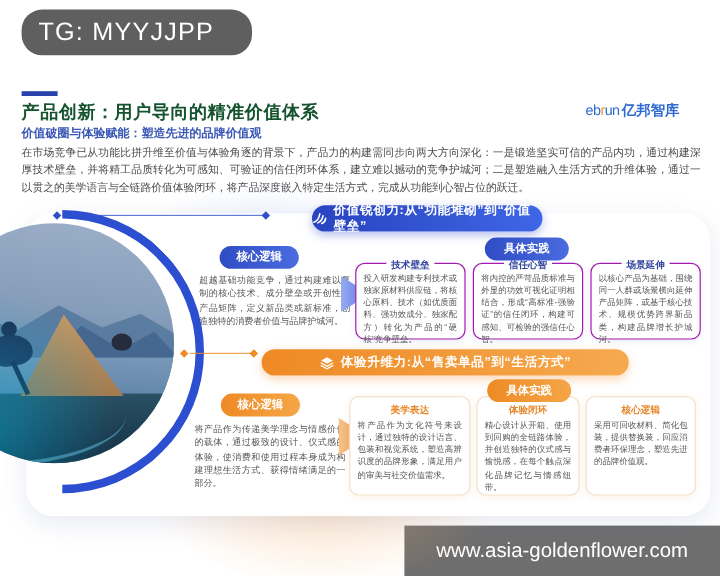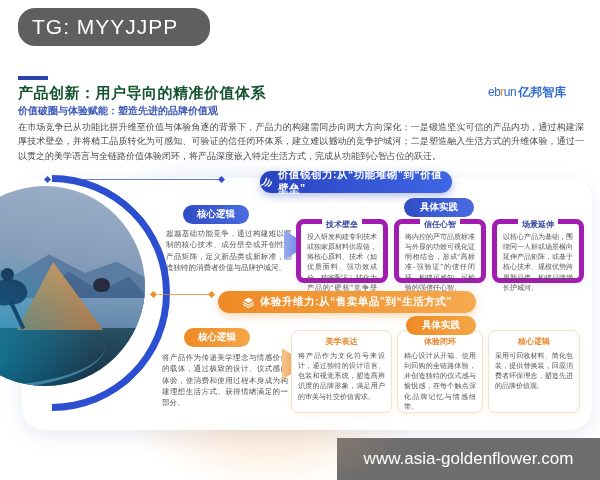--- a/index.html
+++ b/index.html
@@ -67,42 +67,42 @@
   .dot-blue{width:5px;height:5px;background:#3150c8;transform:rotate(45deg);z-index:4;}
   .line-blue{height:1px;background:#3150c8;opacity:.75;z-index:4;}
   .dot-orange{width:5px;height:5px;background:#ef8c28;transform:rotate(45deg);z-index:4;}
   .line-orange{height:1px;background:#ef8c28;opacity:.8;z-index:4;}
 
   
   .banner{height:22px;border-radius:12px;color:#fff;font-weight:bold;font-size:10.5px;
           display:flex;align-items:center;justify-content:center;gap:5px;z-index:5;letter-spacing:.5px;}
   .banner-blue{left:228px;top:171px;width:192px;
      background:linear-gradient(90deg,#2843c0,#3f66e6);box-shadow:0 3px 8px rgba(40,70,200,.35);margin-left:32px;}
-  .banner-orange{left:218px;top:291px;width:258px;
+  .banner-orange{left:218px;top:291px;width:306px;
      background:linear-gradient(90deg,#ee8a25,#f6a94e);box-shadow:0 3px 8px rgba(240,140,40,.35);}
   .pill{height:19px;border-radius:10px;color:#fff;font-weight:bold;font-size:9.5px;
         display:flex;align-items:center;justify-content:center;z-index:6;}
   .pill-b1{left:183px;top:205px;width:66px;background:linear-gradient(90deg,#2f4cc4,#4a6ce0);}
   .pill-b2{left:404px;top:198px;width:70px;background:linear-gradient(90deg,#2f4cc4,#4a6ce0);}
   .pill-o1{left:184px;top:328px;width:66px;background:linear-gradient(90deg,#ee8a25,#f5a647);}
   .pill-o2{left:406px;top:316px;width:70px;background:linear-gradient(90deg,#ee8a25,#f5a647);}
 
   .core-text{width:126px;font-size:7.5px;line-height:1.5;color:#555;text-align:justify;z-index:5;}
   .ct1{left:166px;top:228px;}
   .ct2{left:162px;top:352px;}
 
   .arrow{z-index:5;}
   .arrow-blue{left:284px;top:230px;width:24px;height:30px;
      background:linear-gradient(90deg,#97aaf0,#5d7ae8);clip-path:polygon(0 0,100% 50%,0 100%);}
   .arrow-orange{left:282px;top:348px;width:24px;height:32px;
      background:linear-gradient(90deg,#f6c48e,#ec9234);clip-path:polygon(0 0,100% 50%,0 100%);}
 
   
   .card{background:#fff;border-radius:8px;z-index:5;box-sizing:border-box;}
-  .card-blue{border:5px solid #a21caf;box-shadow:0 2px 6px rgba(90,110,190,.10);}
+  .card-blue{border:1px solid #a21caf;box-shadow:0 2px 6px rgba(90,110,190,.10);}
   .card-orange{border:1px solid #f3e2cc;box-shadow:0 2px 6px rgba(230,160,80,.12);}
   .r1{top:219px;height:64px;width:92px;}
   .c11{left:296px;} .c12{left:394px;} .c13{left:492px;}
   .r2{top:330px;height:83px;}
   .c21{left:291px;width:101px;} .c22{left:397px;width:86px;} .c23{left:488px;width:92px;}
   .legend{position:absolute;top:-5px;left:50%;transform:translateX(-50%);background:#fff;
           padding:0 4px;font-size:8px;font-weight:bold;color:#34459e;white-space:nowrap;}
   .card-title-o{font-size:8px;font-weight:bold;color:#e8872a;text-align:center;padding-top:5px;}
   .card-body{font-size:7px;line-height:1.45;color:#555;text-align:justify;padding:4px 6px 3px 6px;}
   .card-blue .card-body{padding-top:8px;}

